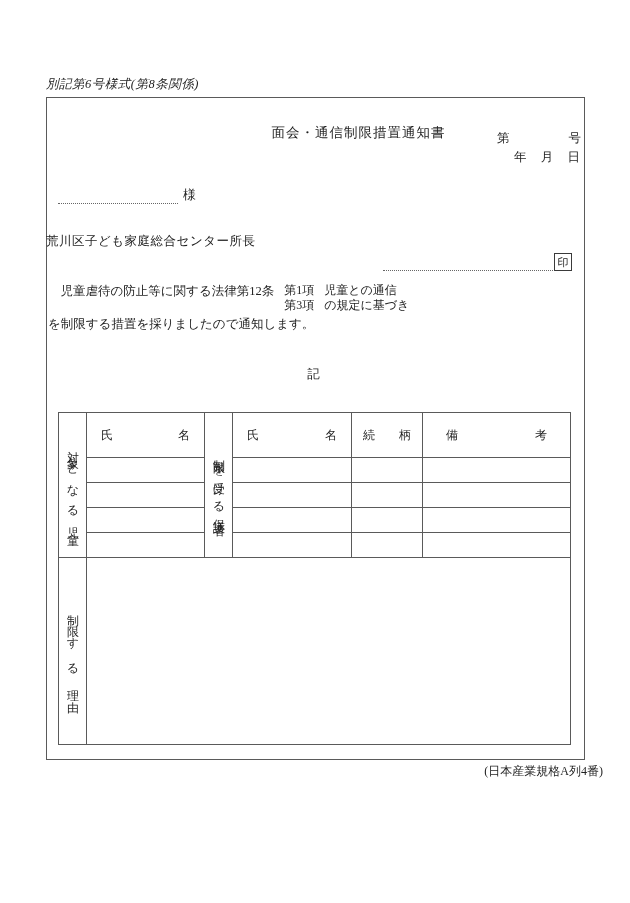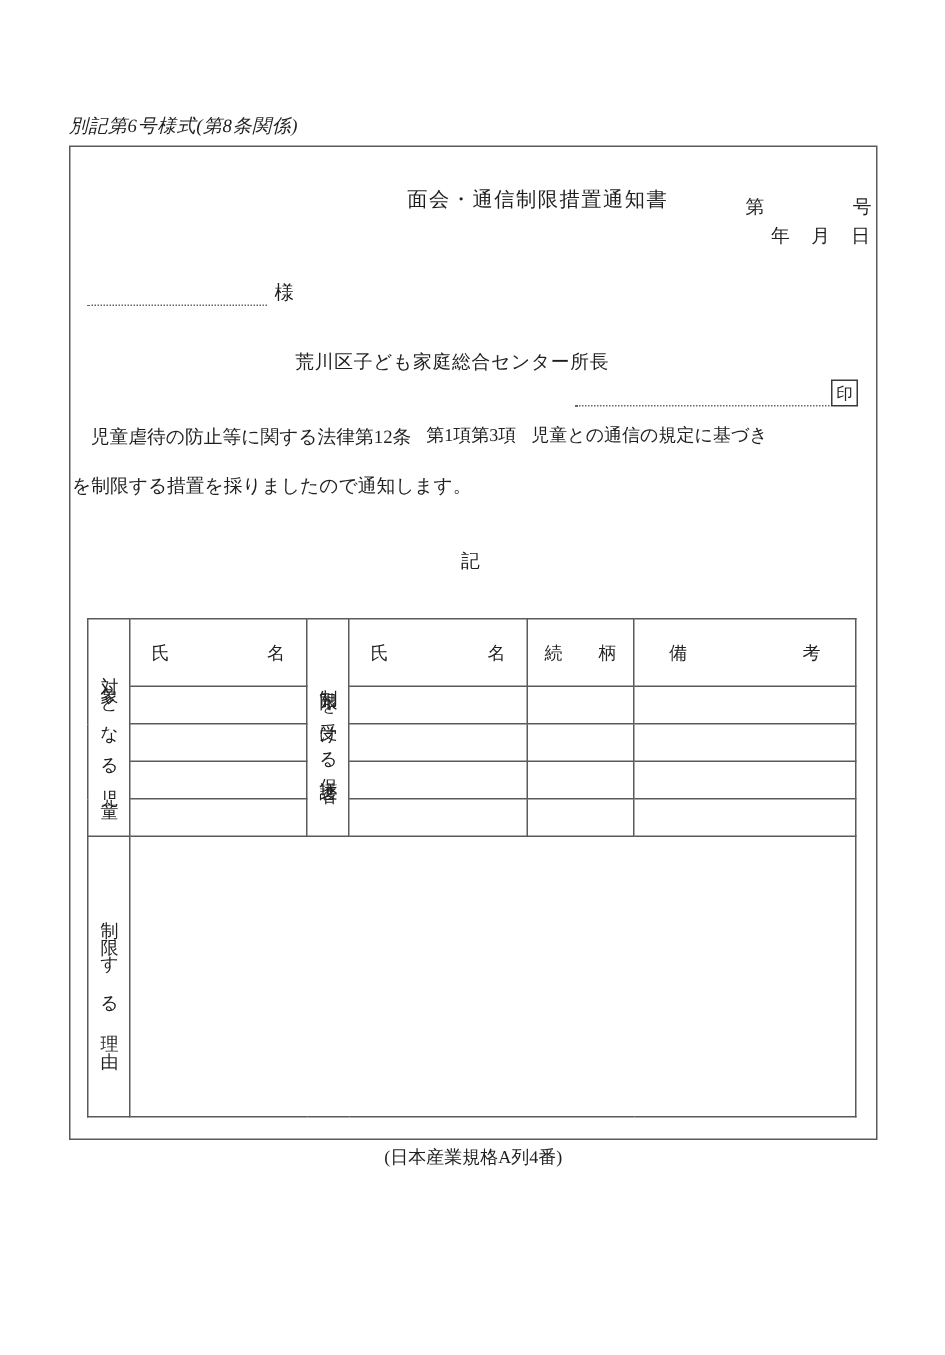--- a/index.html
+++ b/index.html
@@ -39,39 +39,39 @@
     display:flex; align-items:flex-end; gap:5px; font-size:13px;
   }
   .dotted-blank {
     display:inline-block; height:17px;
     border-bottom:1.5px dotted #666;
   }
   .addressee .dotted-blank { width:120px; }
 
   .sender-title {
     left:46px; top:233px; width:511px;
-    text-align:center; font-size:12.5px; letter-spacing:0.5px;
+    text-align:left; font-size:12.5px; letter-spacing:0.5px;
   }
   .seal-line {
     left:383px; top:253px;
     display:flex; align-items:flex-end;
   }
   .seal-line .dotted-blank { width:170px; height:14px; }
   .seal-box {
     width:16px; height:16px; border:1px solid #3a3a3a;
     display:flex; align-items:center; justify-content:center;
     font-size:11px; margin-left:1px;
   }
 
   .body-line1 {
     left:48px; top:283px;
     display:flex; gap:10px;
     font-size:12.5px; white-space:nowrap;
   }
-  .stack { display:flex; flex-direction:row; font-size:12px; line-height:15px; }
+  .stack { display:flex; flex-direction:column; font-size:12px; line-height:15px; }
   .body-line2 { left:48px; top:316px; font-size:12.5px; }
 
   .section-marker {
     left:46px; top:366px; width:537px;
     text-align:center; font-size:12.5px; letter-spacing:2px;
   }
 
   .form-table-wrap { left:58px; top:412px; }
   table.form-table {
     border-collapse:collapse; table-layout:fixed; width:512px;
@@ -95,22 +95,22 @@
   .vlabel {
     display:inline-block;
     writing-mode:vertical-rl; text-orientation:upright;
     font-size:12px;
   }
   .v-children { letter-spacing:7px; margin-bottom:-7px; }
   .v-guardian { letter-spacing:3px; margin-bottom:-3px; }
   .v-reason   { letter-spacing:12px; margin-bottom:-12px; }
 
   .footer-note {
-    left:46px; top:763px; width:539px;
-    text-align:center; font-size:12px;
+    left:64px; top:763px; width:539px;
+    text-align:right; font-size:12px;
   }
 </style>
 </head>
 <body>
 
 <div class="abs form-id">別記第6号様式(第8条関係)</div>
 
 <div class="abs outer-box"></div>
 
 <div class="abs doc-title">面会・通信制限措置通知書</div>

